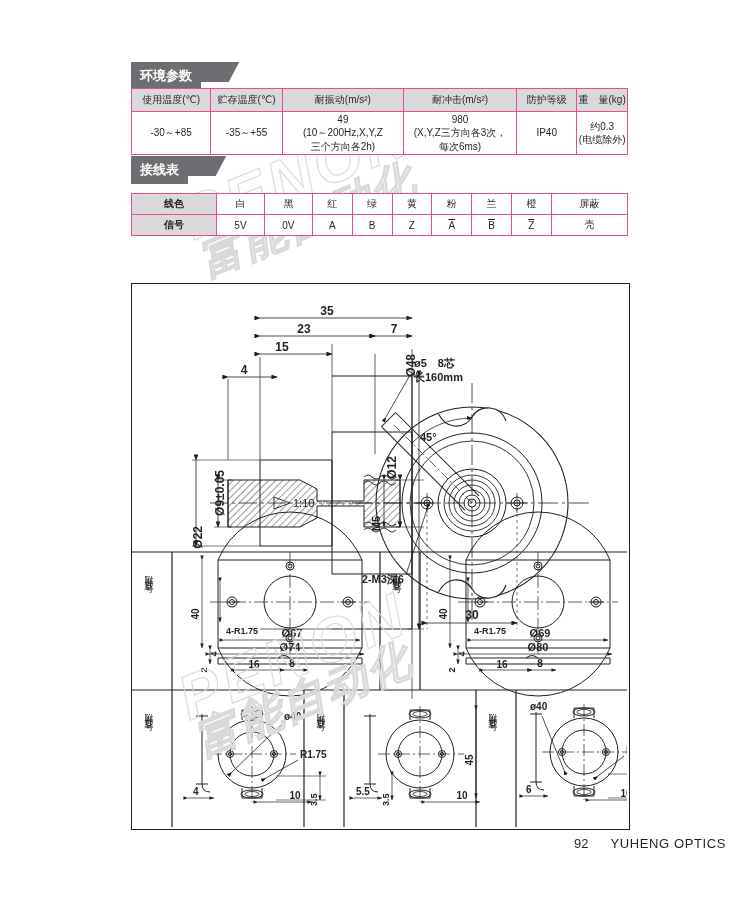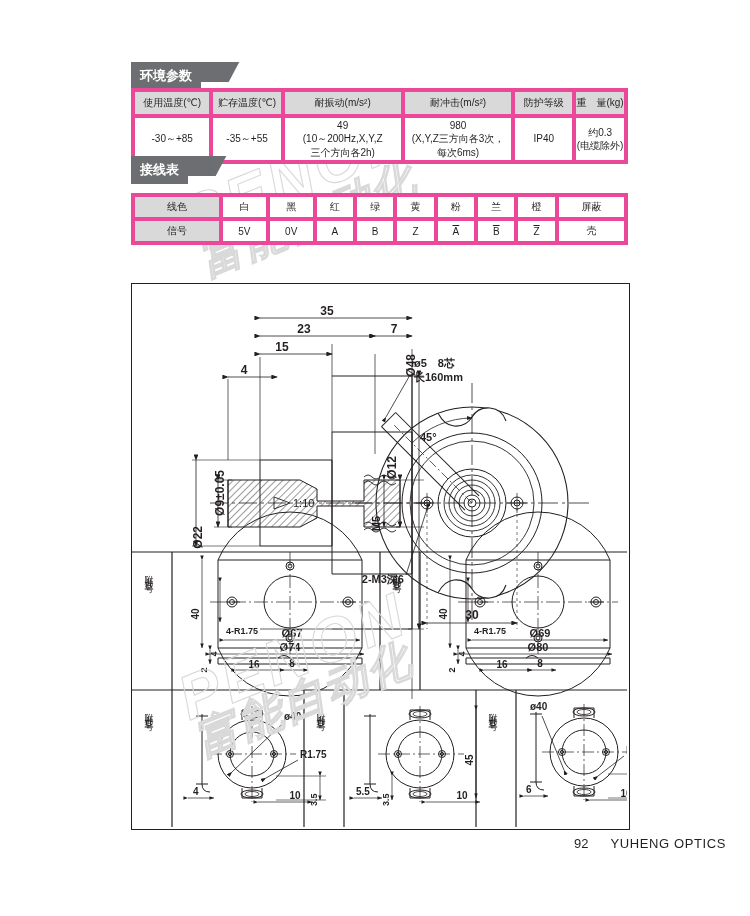--- a/index.html
+++ b/index.html
@@ -37,34 +37,34 @@
     background:#6d6e71;transform:skewX(-28deg);
   }
   .sec .slant::after{
     content:"";position:absolute;left:24px;top:0;width:9px;height:20px;
     background:#6d6e71;transform:skewX(-28deg);
   }
 
   
   table{border-collapse:collapse;position:absolute;z-index:6;background:#fff;}
   table td,table th{
-    border:4px solid #ec4899;text-align:center;vertical-align:middle;
+    border:1px solid #ec4899;text-align:center;vertical-align:middle;
     font-size:10px;color:#231f20;font-weight:normal;padding:0;
   }
   .hdr{background:#d9d9d9;font-size:10px;}
 
   
   #env-table{left:131px;top:88px;width:497px;}
   #env-table .hdr{height:22px;}
   #env-table .val{height:42px;line-height:1.35;}
 
   
   #wire-table{left:131px;top:193px;width:497px;}
   #wire-table td{height:20px;}
-  #wire-table .rowhdr{background:#d9d9d9;width:84px;}
+  #wire-table .rowhdr{background:#d9d9d9;width:84px;font-weight:bold;}
   .ovl{text-decoration:overline;}
 
   
   #drawing{
     position:absolute;left:131px;top:283px;width:497px;height:545px;
     border:1.2px solid #231f20;background:transparent;z-index:4;
   }
   #drawing svg{display:block;}
   .vlabel{
     position:absolute;font-size:9px;letter-spacing:3px;line-height:1;

